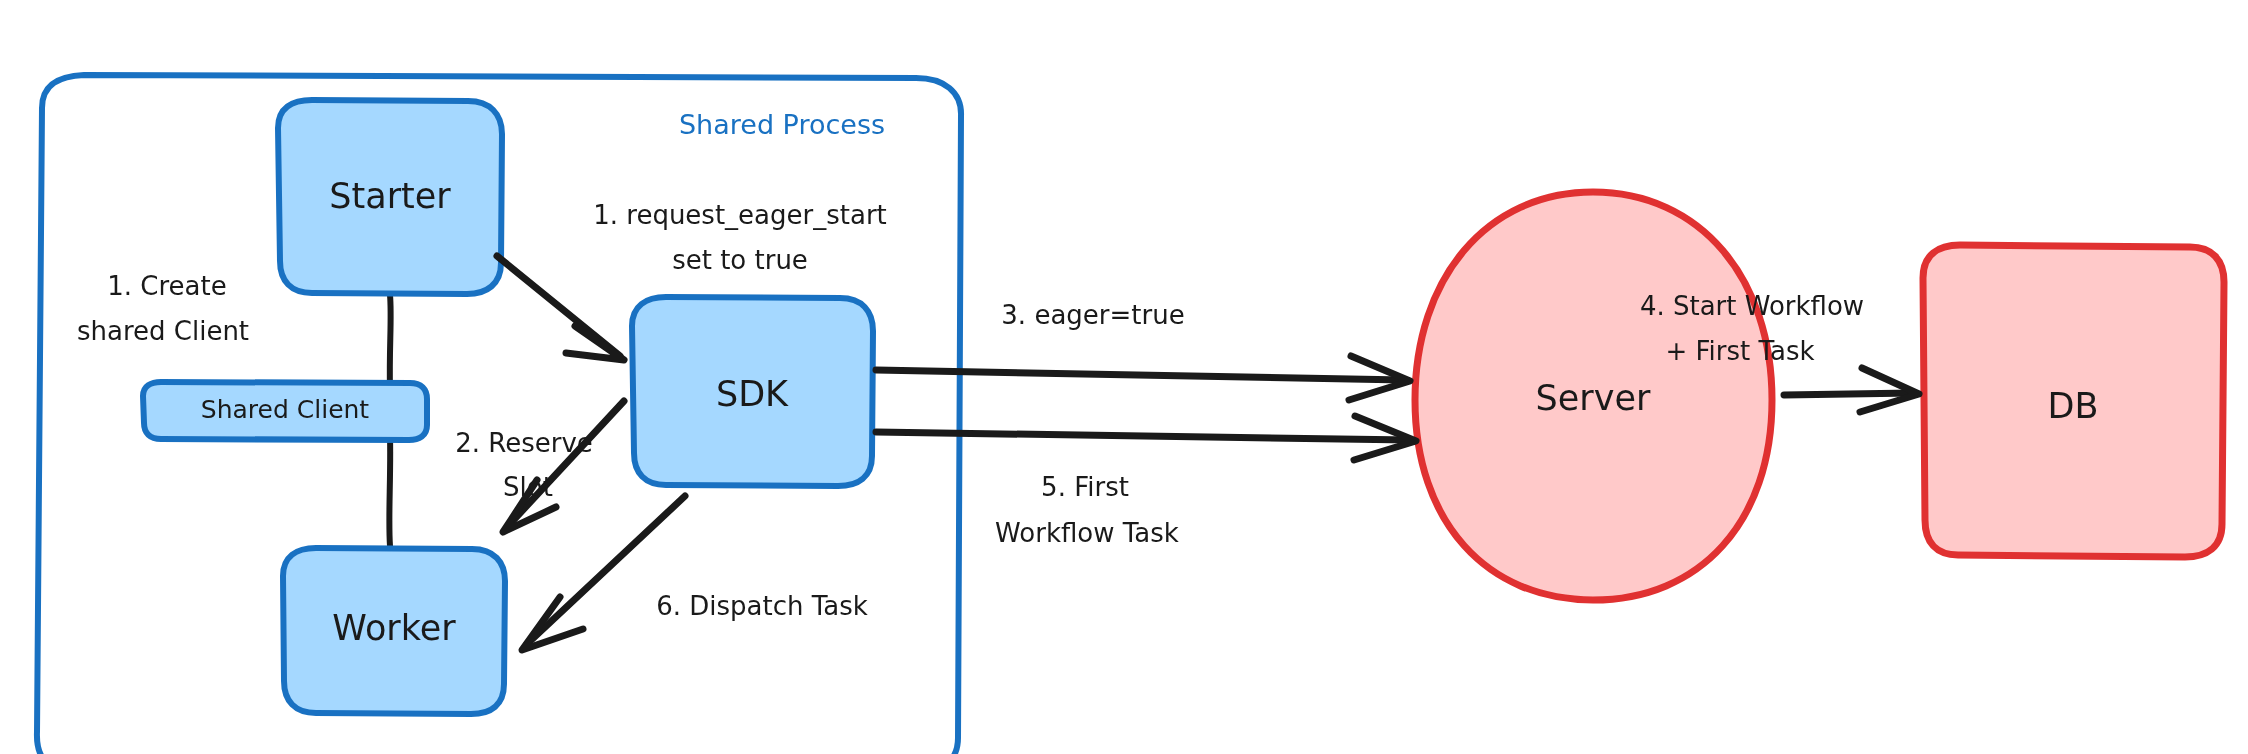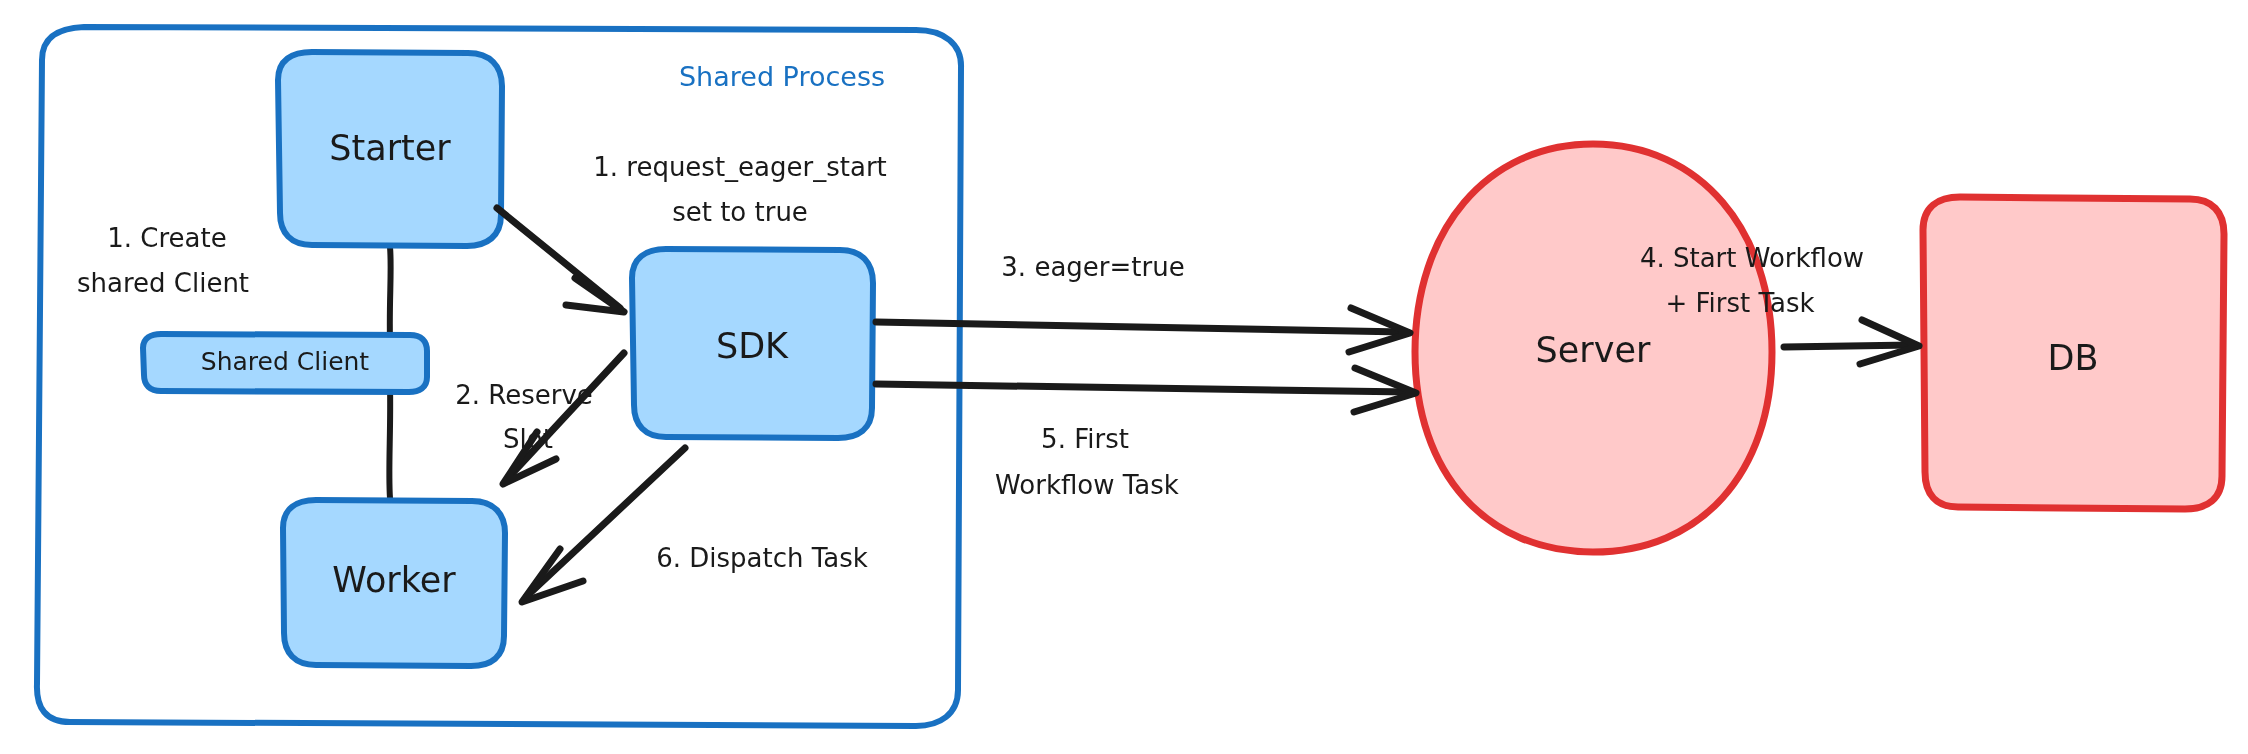--- a/index.html
+++ b/index.html
@@ -10,20 +10,21 @@
   body {
     width: 2248px;
     height: 754px;
     font-family: "DejaVu Sans", sans-serif;
     overflow: hidden;
   }
   #diagram-root {
     position: relative;
     width: 2248px;
     height: 533px;
+    margin-top: 48px;
   }
   svg.canvas {
     display: block;
     width: 2248px;
     height: 754px;
   }
   .hand-text {
     font-family: "DejaVu Sans", sans-serif;
     font-weight: 400;
     fill: #1a1a1a;

